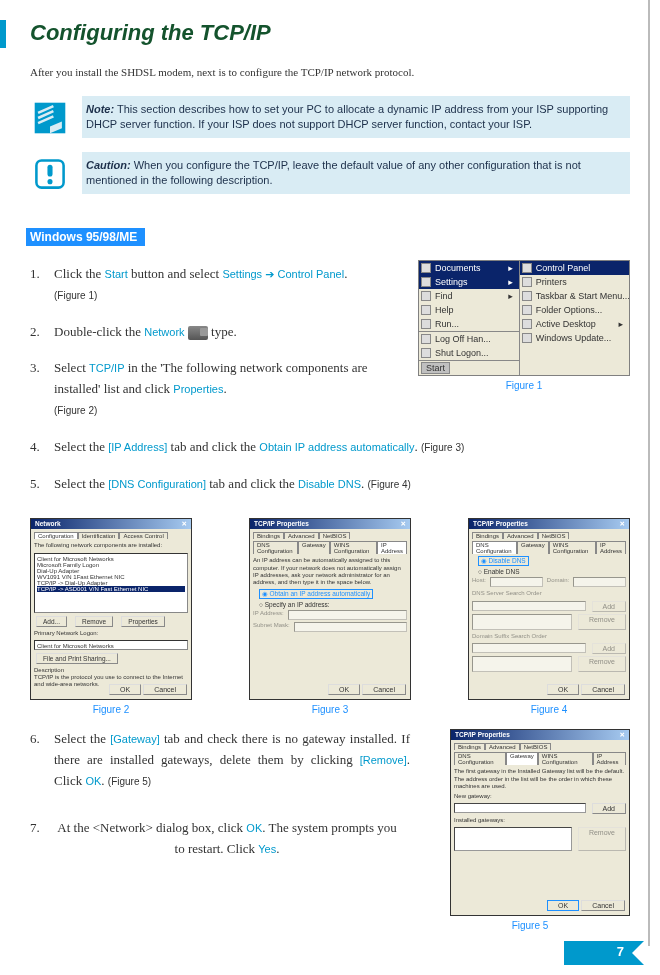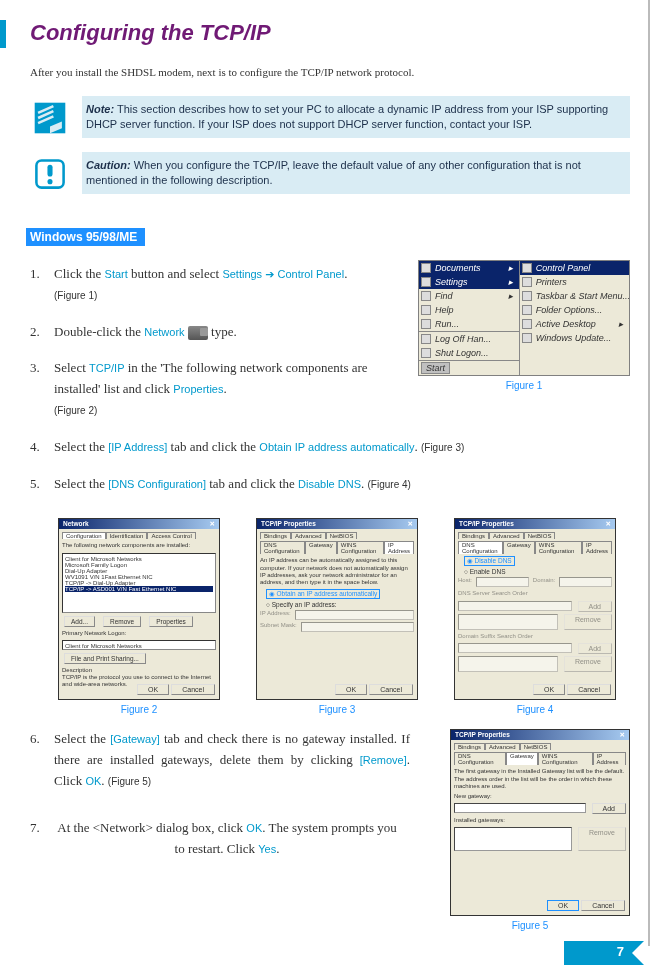--- a/index.html
+++ b/index.html
@@ -7,21 +7,21 @@
       width: 660px;
       height: 975px;
       font-family: "Palatino Linotype", Georgia, serif;
       font-size: 12px;
       color: #333;
       background: #fff;
       position: relative;
       padding: 20px 30px 0 30px;
     }
     .page-title {
-      color: #701a75;
+      color: #14532d;
       font-family: Arial, sans-serif;
       font-size: 22px;
       font-weight: bold;
       font-style: italic;
       margin-bottom: 20px;
       position: relative;
     }
     .page-title::before {
       content: "";
       position: absolute;
@@ -126,21 +126,20 @@
     .win-menu {
       background: #ece9d8;
       border: 1px solid #808080;
       font-family: Tahoma, Arial, sans-serif;
       font-size: 9px;
       display: flex;
     }
     .win-menu-col {
       border-right: 1px solid #888;
       flex: 1;
-      font-style: italic;
     }
     .win-menu-col:last-child { border-right: none; }
     .win-menu-item {
       padding: 2px 6px 2px 16px;
       position: relative;
       border-bottom: 0;
       white-space: nowrap;
     }
     .win-menu-item.highlight { background: #0a246a; color: #fff; }
     .win-menu-item.header {
@@ -158,23 +157,23 @@
     .start-btn {
       display: inline-block;
       background: #c0c0c0;
       border: 1px solid #888;
       padding: 0 4px;
       font-size: 9px;
       font-family: Tahoma, Arial, sans-serif;
     }
     .figures-row {
       display: flex;
-      gap: 36px;
+      gap: 57px;
       margin: 8px 0 14px 14px;
-      justify-content: center;
+      justify-content: flex-end;
     }
     .figure-block { text-align: center; }
     .dialog-sim {
       width: 162px;
       background: #ece9d8;
       border: 1px solid #333;
       font-family: Tahoma, Arial, sans-serif;
       font-size: 6.5px;
       text-align: left;
     }

